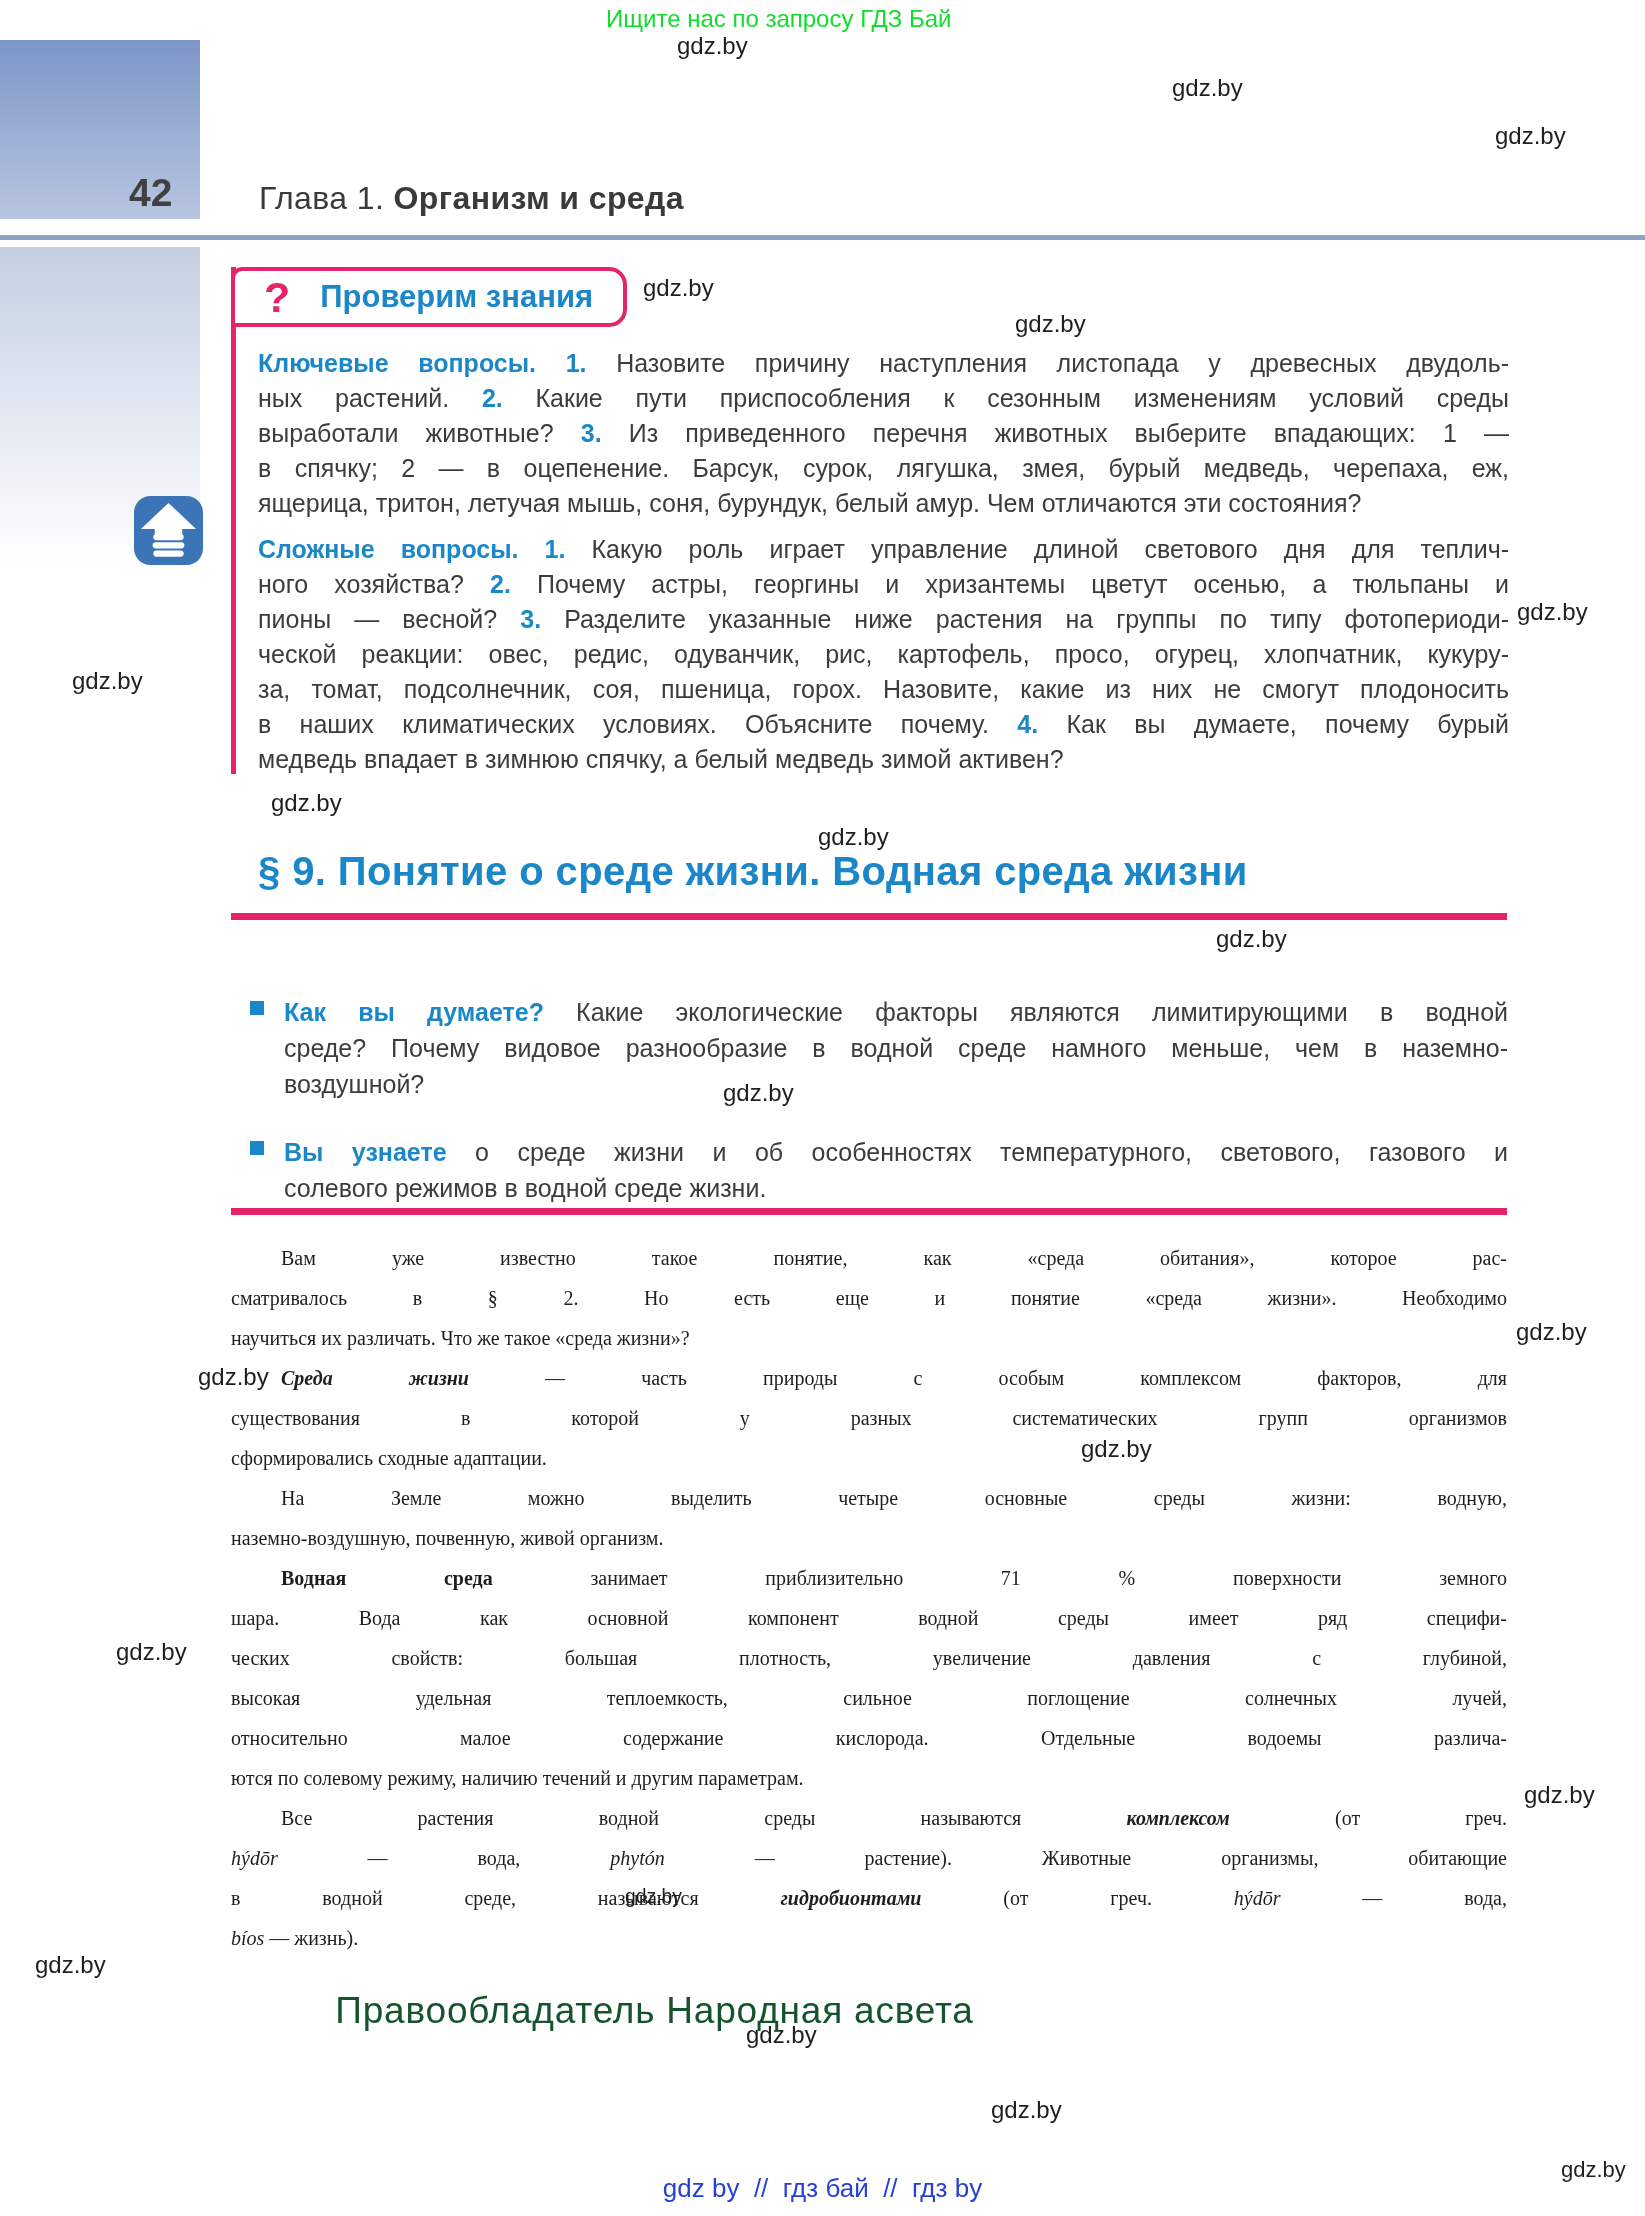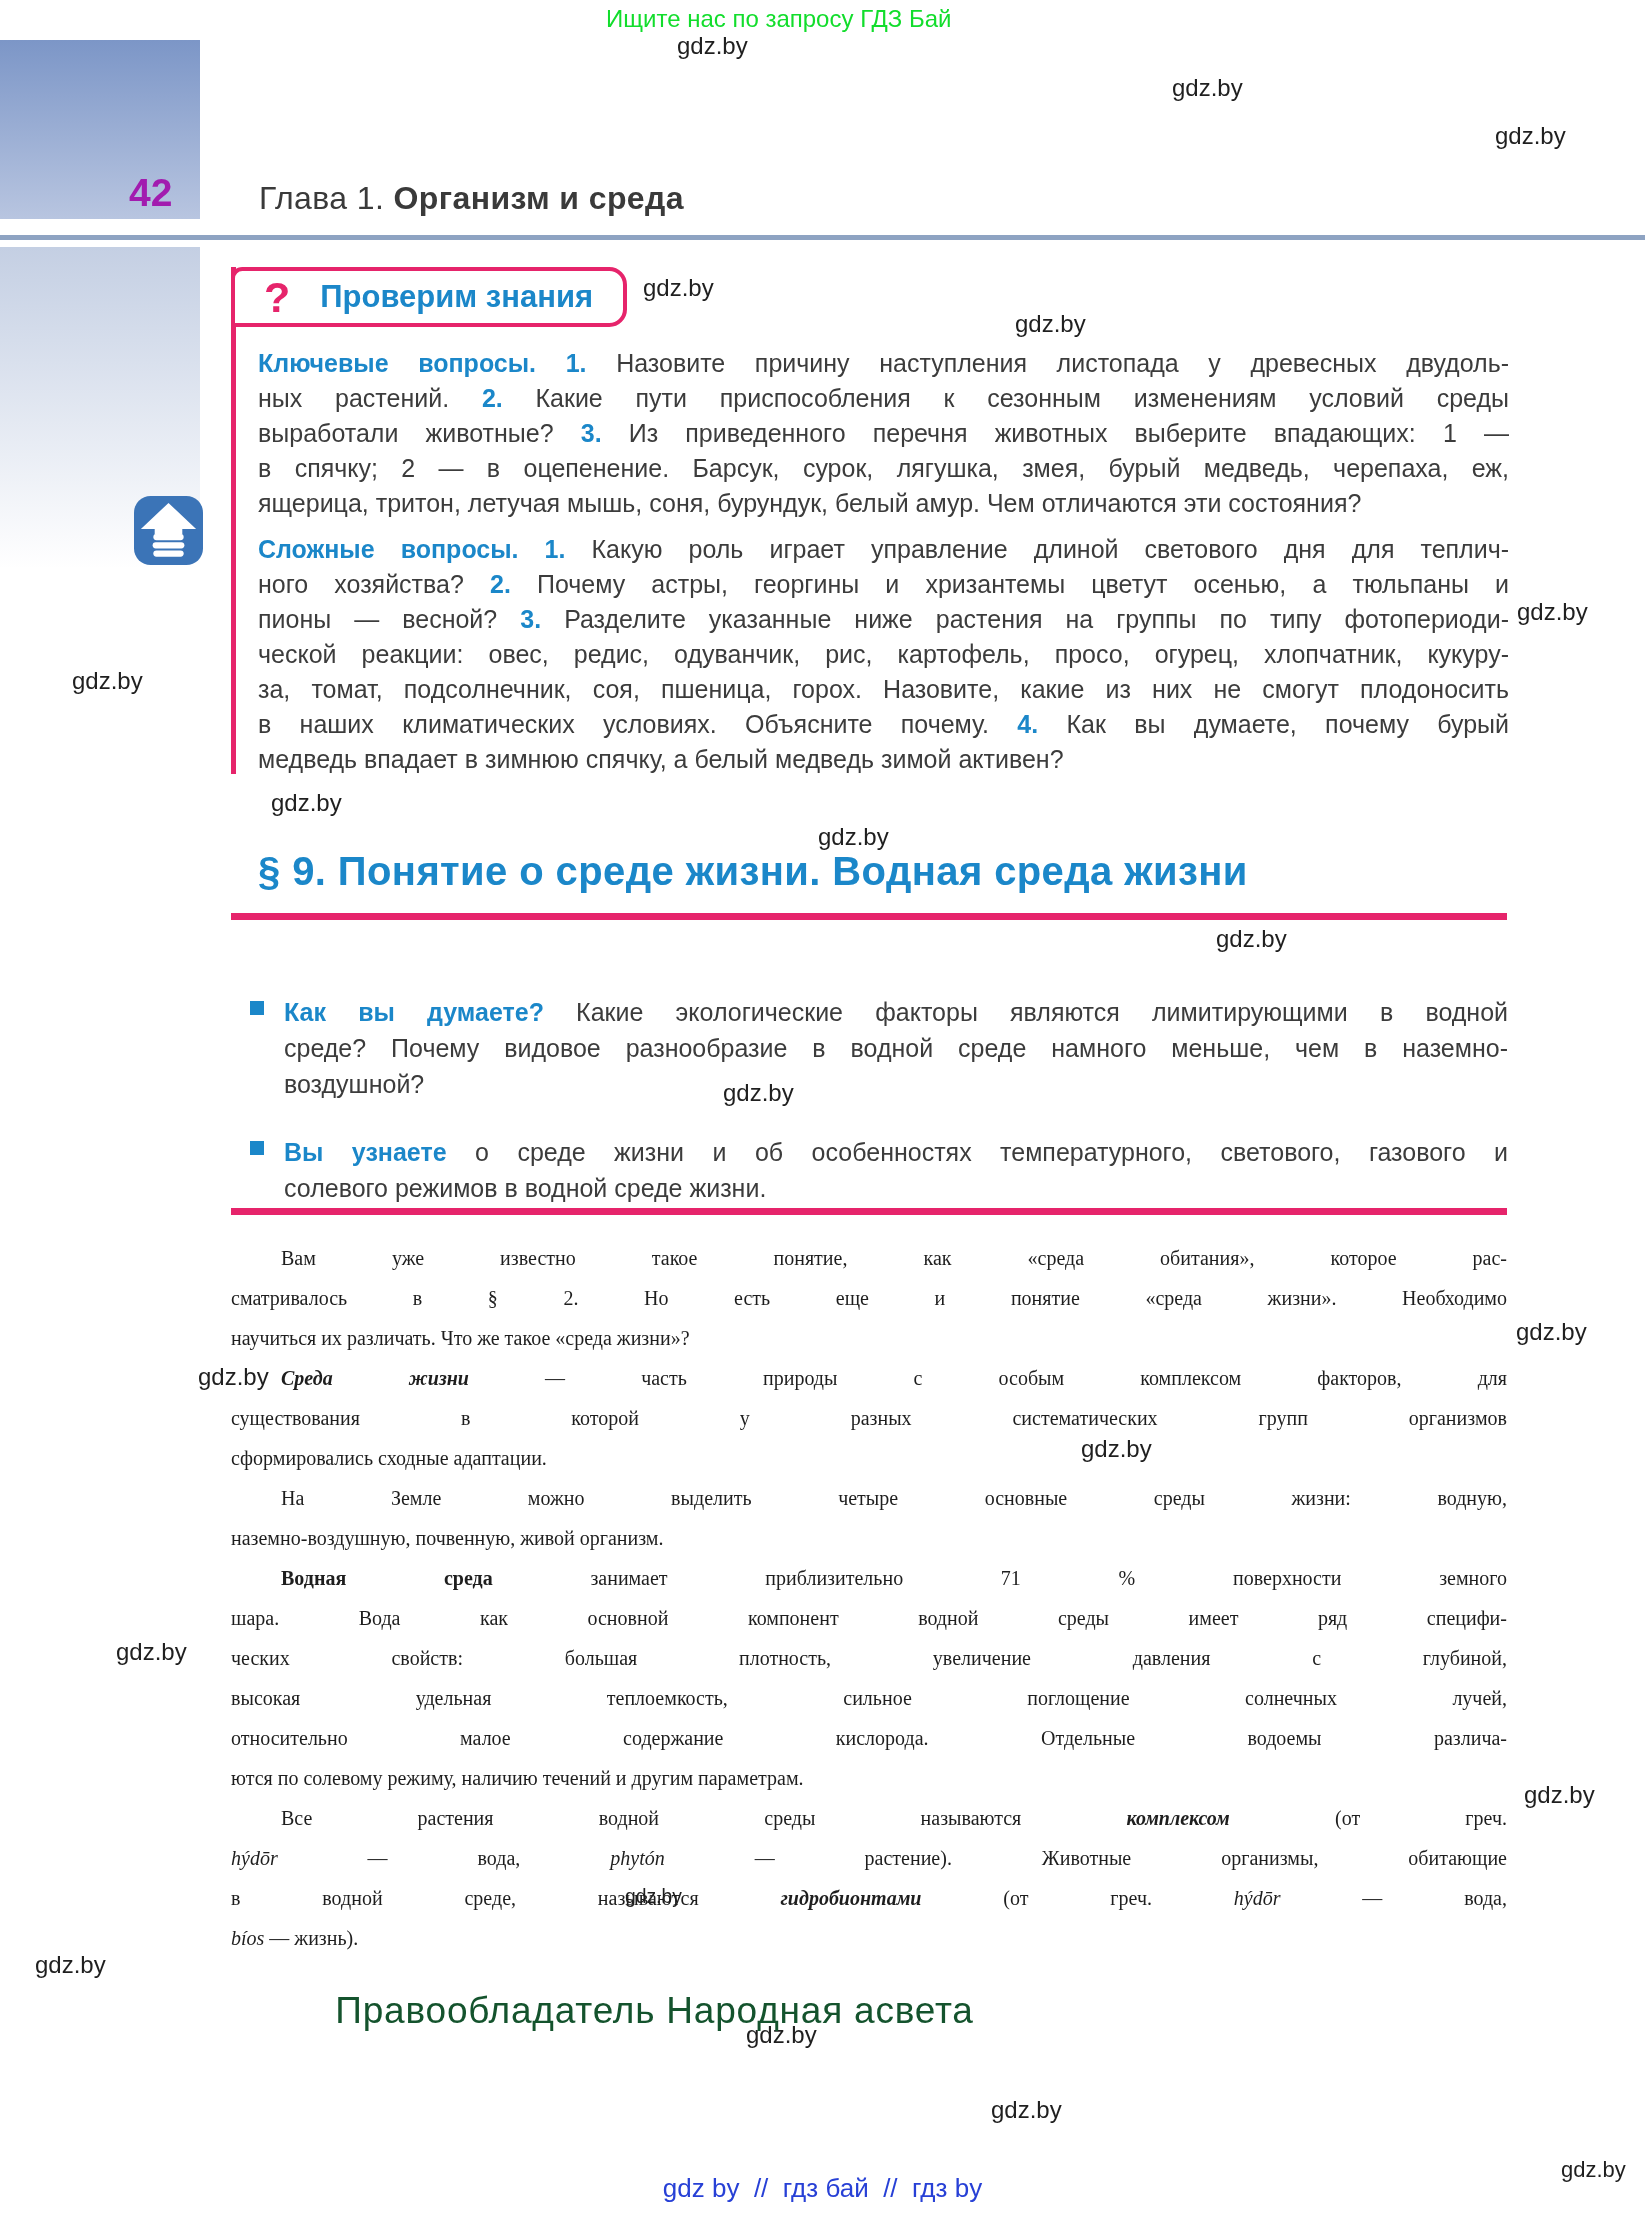--- a/index.html
+++ b/index.html
@@ -11,21 +11,21 @@
   .wm.sm { font-size:19.3px; }
   .wm.md { font-size:22px; }
 
   .top-banner { position:absolute; left:606px; top:4.8px; font-size:24px; color:#12dd2c; }
 
   
   .sidebar-box1 { position:absolute; left:0; top:40px; width:200px; height:179px;
                   background:linear-gradient(180deg,#7c96c7 0%, #b8c5e0 100%); }
   .sidebar-box2 { position:absolute; left:0; top:247px; width:200px; height:322px;
                   background:linear-gradient(180deg,#c4cfe3 0%, rgba(255,255,255,0) 100%); }
-  .page-number { position:absolute; left:129px; top:171px; font-size:39px; font-weight:bold; color:#a21caf; }
+  .page-number { position:absolute; left:129px; top:171px; font-size:39px; font-weight:bold; color:#404040; }
   .header-divider { position:absolute; left:0; top:235px; width:1645px; height:4.8px; background:#8ea3c2; }
   .review-icon { position:absolute; left:134px; top:496px; width:69px; height:69px; }
 
   .chapter-header { position:absolute; left:259px; top:180px; font-size:32px; color:#3a3a3a; letter-spacing:0.4px; }
   .chapter-header .bold { font-weight:bold; }
 
   
   .pink-vline { position:absolute; left:231px; top:267px; width:4.8px; height:507px; background:#e6246b; }
   .check-title-box { position:absolute; left:231px; top:267px; width:396px; height:60px;
                      border:4.8px solid #e6246b; border-radius:11.3px 17.7px 17.7px 0;

